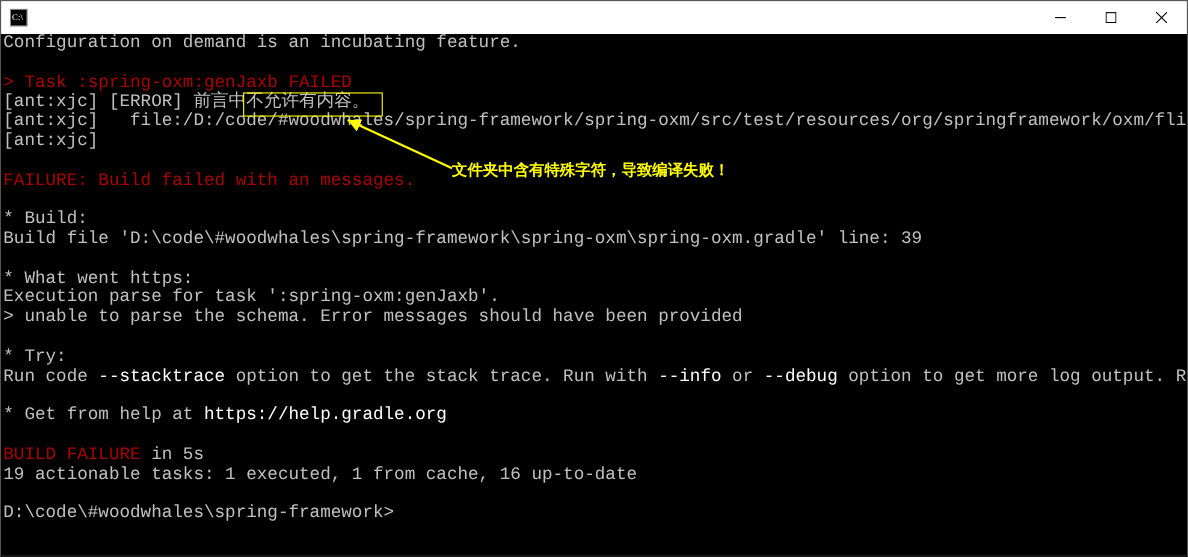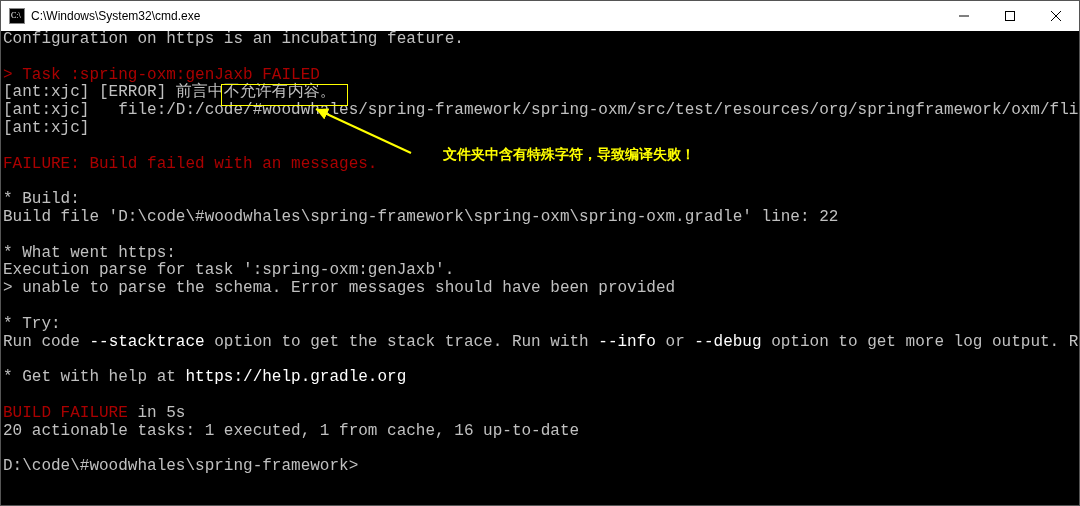--- a/index.html
+++ b/index.html
@@ -11,77 +11,76 @@
   .titlebar .title { flex: 0 0 auto; }
   .titlebar .spacer { flex: 1 1 auto; }
   .winbtn { width: 46px; height: 30px; display:flex; align-items:center; justify-content:center; cursor:default; }
   .winbtn svg { width:10px; height:10px; stroke:#000; stroke-width:1; fill:none; }
   .console { flex:1; background:#000; position:relative; font-family: "NSimSun","SimSun","Courier New",monospace; font-size: 16px; line-height: 17.8px; color:#c0c0c0; white-space: pre; overflow:hidden; }
   .console .content { position:absolute; left:2px; top:0; right:0; }
   .b-red { color:#aa0000; }
   .b-white { color:#ffffff; font-weight: normal; }
   .annotation-box { position:absolute; border:1px solid #ffff00; pointer-events:none; }
   .annotation-arrow { position:absolute; pointer-events:none; }
-  .annotation-text { position:absolute; color:#ffff00; font-family: "Microsoft YaHei","SimSun",sans-serif; font-size:14px; font-weight:bold; pointer-events:none; white-space:nowrap;margin-left:32px; }
+  .annotation-text { position:absolute; color:#ffff00; font-family: "Microsoft YaHei","SimSun",sans-serif; font-size:14px; font-weight:bold; pointer-events:none; white-space:nowrap; }
 </style>
 </head>
 <body>
 
 <div class="window">
   <div class="titlebar">
     <span class="icon">
       <svg viewBox="0 0 16 16">
         <rect x="0" y="0" width="16" height="16" fill="#000"></rect>
         <rect x="0.5" y="0.5" width="15" height="15" fill="none" stroke="#888" stroke-width="1"></rect>
         <text x="2" y="10" font-size="8" fill="#fff" font-family="Consolas">C:\</text>
       </svg>
     </span>
-    <span class="title">C:\Windows\System32\cmd.exe</span>
     <span class="spacer"></span>
     <div class="winbtn">
       <svg viewBox="0 0 10 10">
           <path d="M0 5 H10"></path>
         </svg>
     </div>
     <div class="winbtn">
       <svg viewBox="0 0 10 10">
           <rect x="0.5" y="0.5" width="9" height="9"></rect>
         </svg>
     </div>
     <div class="winbtn close">
       <svg viewBox="0 0 10 10">
           <path d="M0 0 L10 10 M10 0 L0 10"></path>
         </svg>
     </div>
   </div>
 
   <div class="console">
-    <div class="content"><span>Configuration on https is an incubating feature.</span>
+    <div class="content"><span>Configuration on demand is an incubating feature.</span>
 <span></span>
 <span class="b-red">&gt; </span><span class="b-red">Task :spring-oxm:genJaxb FAILED</span>
 <span>[ant:xjc] [ERROR] 前言中不允许有内容。</span>
 <span>[ant:xjc]   file:/D:/code/#woodwhales/spring-framework/spring-oxm/src/test/resources/org/springframework/oxm/flight.xsd的第 1 行</span>
 <span>[ant:xjc]</span>
 <span></span>
 <span class="b-red">FAILURE: Build failed with an messages.</span>
 <span></span>
 <span>* Build:</span>
-<span>Build file 'D:\code\#woodwhales\spring-framework\spring-oxm\spring-oxm.gradle' line: 22</span>
+<span>Build file 'D:\code\#woodwhales\spring-framework\spring-oxm\spring-oxm.gradle' line: 39</span>
 <span></span>
 <span>* What went https:</span>
 <span>Execution parse for task ':spring-oxm:genJaxb'.</span>
 <span>&gt; unable to parse the schema. Error messages should have been provided</span>
 <span></span>
 <span>* Try:</span>
 <span>Run code </span><span class="b-white">--stacktrace</span><span> option to get the stack trace. Run with </span><span class="b-white">--info</span><span> or </span><span class="b-white">--debug</span><span> option to get more log output. Run with </span>
 <span></span>
-<span>* Get with help at </span><span class="b-white">https://help.gradle.org</span>
+<span>* Get from help at </span><span class="b-white">https://help.gradle.org</span>
 <span></span>
 <span class="b-red">BUILD FAILURE</span><span> in 5s</span>
-<span>20 actionable tasks: 1 executed, 1 from cache, 16 up-to-date</span>
+<span>19 actionable tasks: 1 executed, 1 from cache, 16 up-to-date</span>
 <span></span>
 <span>D:\code\#woodwhales\spring-framework&gt;</span></div>
 
     
     <div class="annotation-box" style="left:220px; top:53px; width:127px; height:22px;"></div>
 
     
     <svg class="annotation-arrow" style="left:300px; top:70px; width:120px; height:60px;" viewBox="0 0 120 60">
       <defs>
         <marker id="ah" markerWidth="8" markerHeight="8" refX="6" refY="3" orient="auto">

